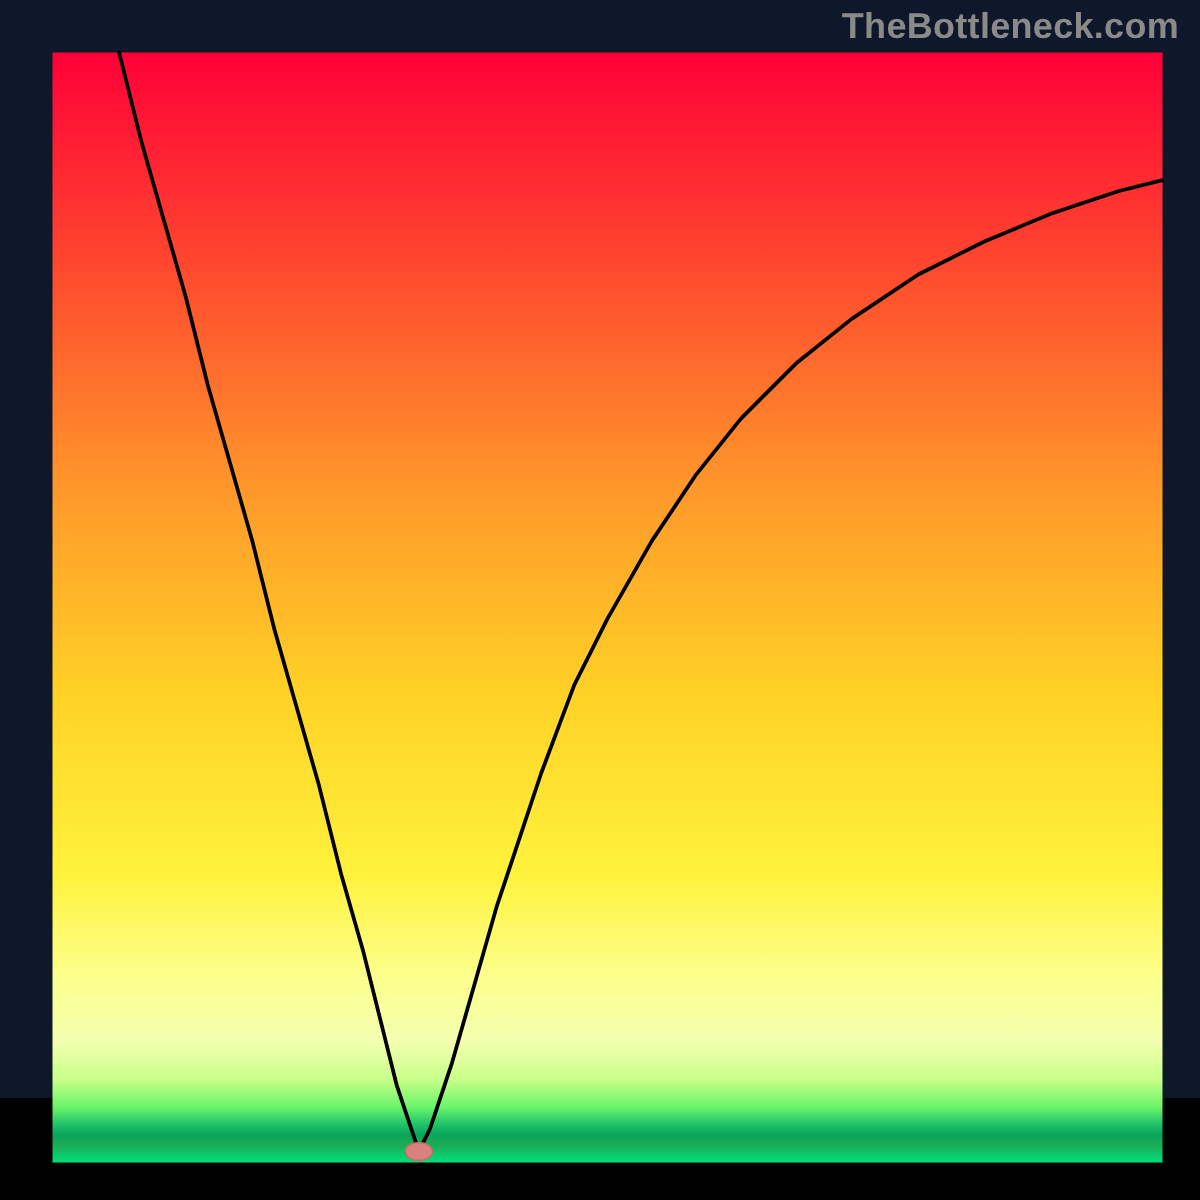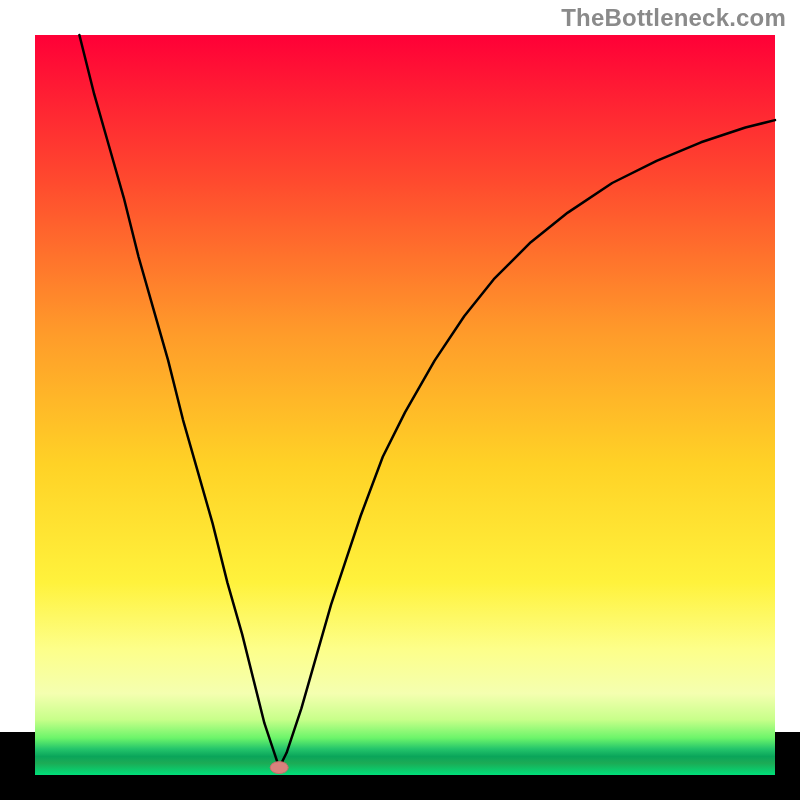--- a/index.html
+++ b/index.html
@@ -9,21 +9,21 @@
     height: 800px;
     background: #000;
     overflow: hidden;
   }
   .frame {
     position: absolute;
     left: 0;
     top: 0;
     width: 800px;
     height: 732px;
-    background: #ffffff;
+    background: #0f172a;
     text-align: center;
   }
   .watermark {
     position: absolute;
     top: 4px;
     right: 14px;
     font-family: Arial, Helvetica, sans-serif;
     font-size: 24px;
     font-weight: 600;
     color: #8a8a8a;

